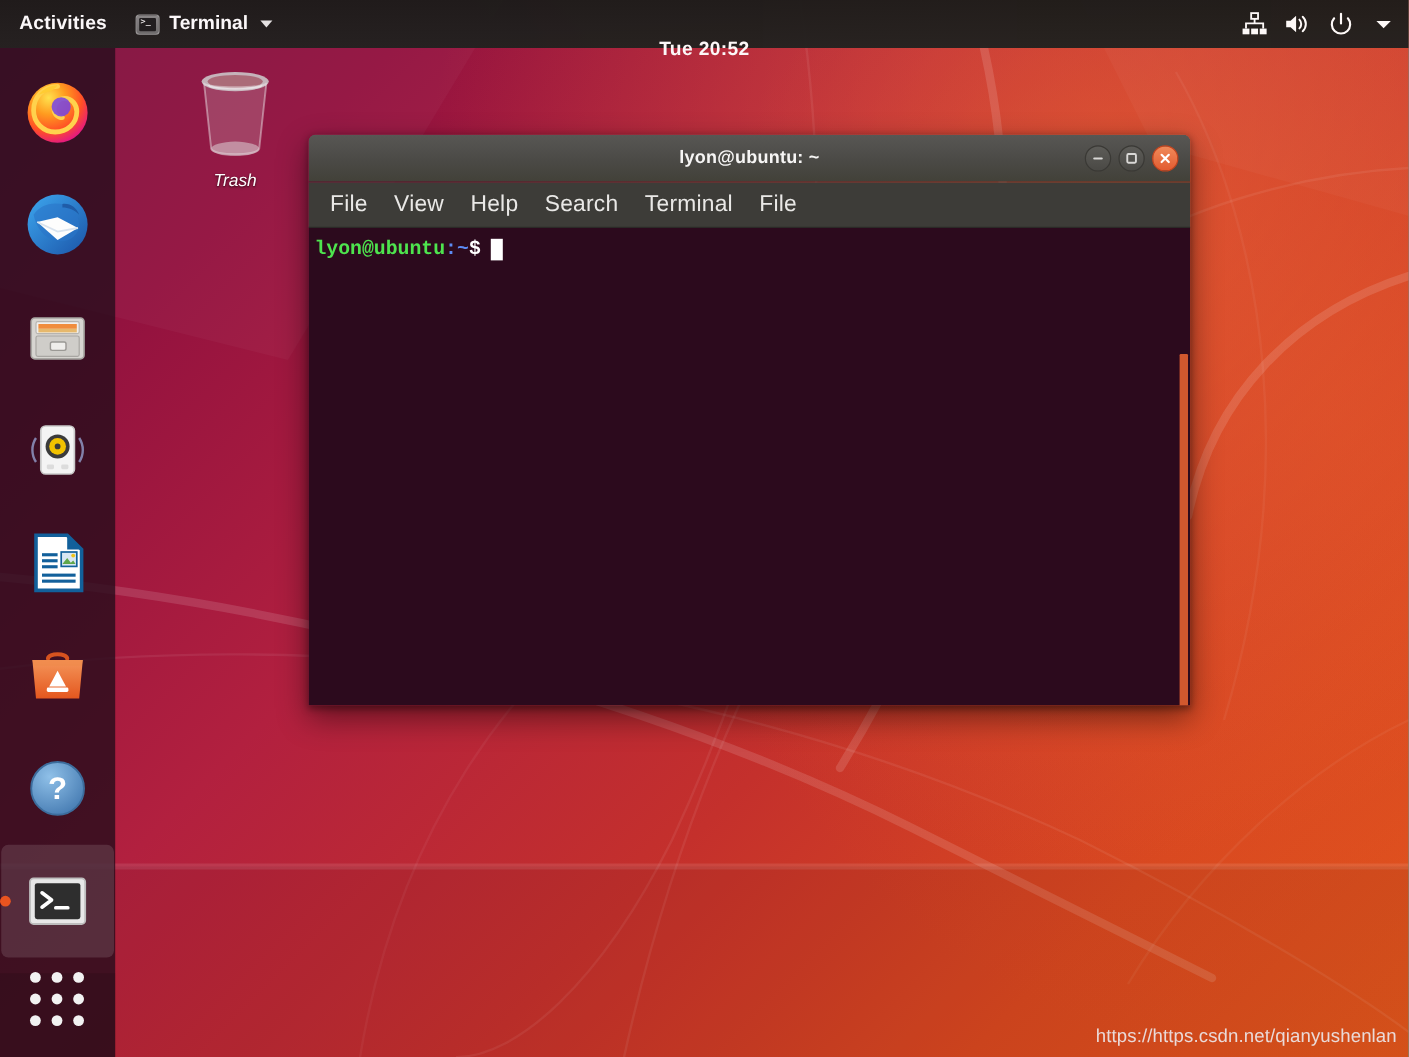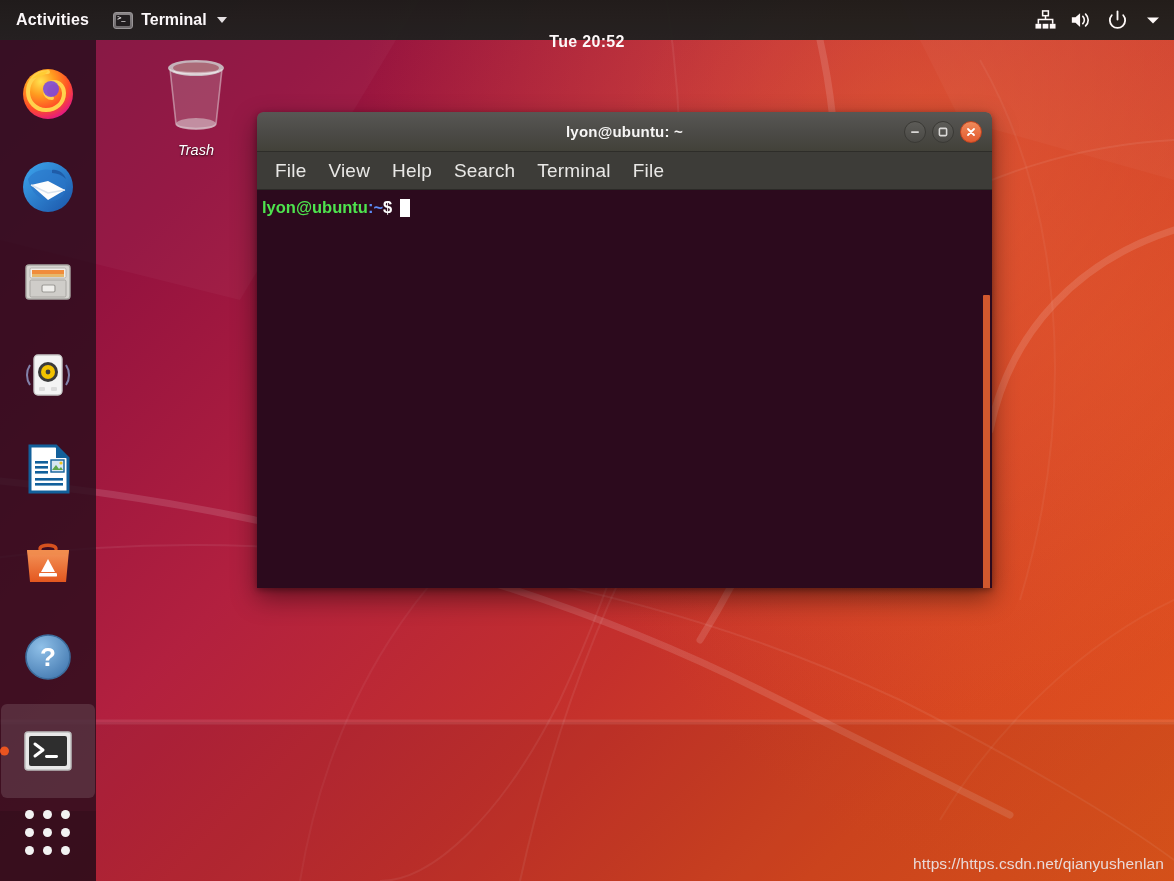--- a/index.html
+++ b/index.html
@@ -185,21 +185,21 @@
   .term-menubar .menu-item {
     color: #e9e8e6; font-size: 19px; letter-spacing: .2px;
   }
   .term-body {
     flex: 1 1 auto; position: relative;
     background: #2c0a1d;
     padding: 7px 0 0 3px;
     overflow: hidden;
   }
   .term-line {
-    font-family: Liberation Sans, sans-serif;
+    font-family: Liberation Mono, monospace;
     font-size: 16.5px; line-height: 21px;
     white-space: pre; display: flex; align-items: center;
     padding-left: 2px;
   }
   .t-user { color: #4ee44e; font-weight: bold; }
   .t-colon { color: #5c8bf5; font-weight: bold; }
   .t-path  { color: #5c8bf5; font-weight: bold; }
   .t-dollar{ color: #ffffff; font-weight: bold; }
   .t-cursor {
     display: inline-block; width: 10px; height: 18px;

